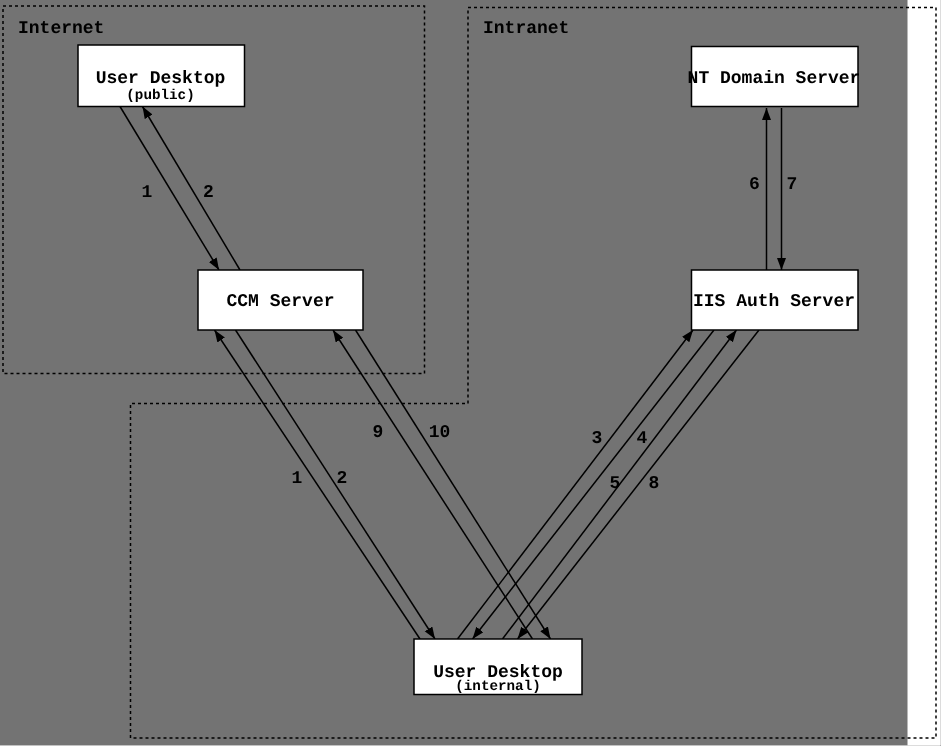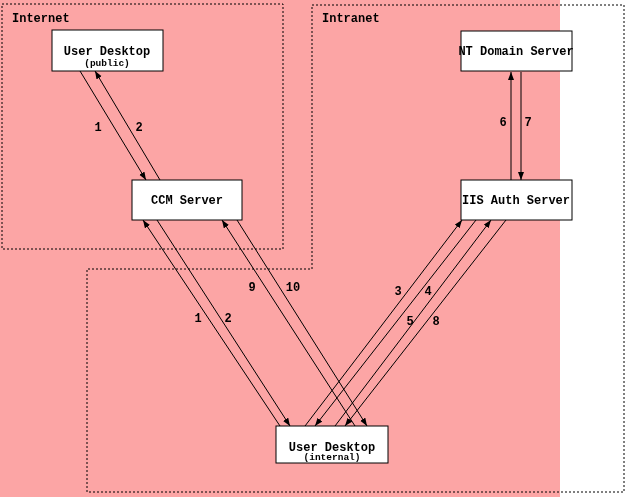--- a/index.html
+++ b/index.html
@@ -2,23 +2,23 @@
 <html><head>
 <meta charset="utf-8">
 <style>
   html, body {
     margin: 0;
     padding: 0;
     background: #ffffff;
   }
   .canvas {
     position: relative;
-    width: 560px;
+    width: 605px;
     height: 497px;
-    background: #fca5a5;
+    background: #737373;
     font-family: "Liberation Mono", "DejaVu Sans Mono", monospace;
   }
   svg text {
     font-family: "Liberation Mono", "DejaVu Sans Mono", monospace;
     font-weight: bold;
     fill: #000000;
   }
   .region-label { font-size: 12px; }
   .node-label   { font-size: 12px; }
   .node-sublabel{ font-size: 9.5px; }

